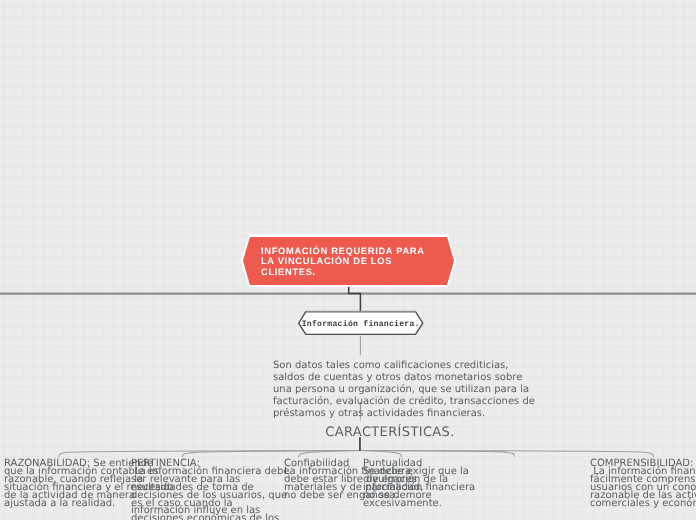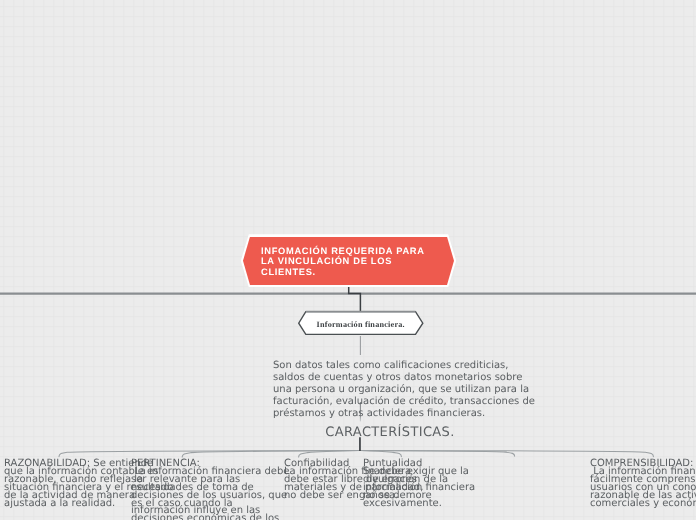--- a/index.html
+++ b/index.html
@@ -27,21 +27,21 @@
             clip-path:polygon(7px 0, 204px 0, 211px 24.1px, 204px 48.2px, 7px 48.2px, 0 24.1px);}
   .main-box > span{position:absolute;left:20.2px;top:11.3px;display:block;
             color:#ffffff;font-family:"Liberation Sans",sans-serif;
             font-weight:bold;font-size:9.3px;line-height:10.7px;
             letter-spacing:0.7px;white-space:pre;}
 
   .hexbox{position:absolute;left:296px;top:309px;width:129px;height:28px;}
   .hexbox svg{position:absolute;left:0;top:0;width:129px;height:28px;}
   .hexbox > span{position:absolute;left:2.7px;top:4.3px;width:124.1px;height:22.8px;
           display:flex;align-items:center;justify-content:center;
-          color:#3d4144;font-family:Liberation Serif, serif;
+          color:#3d4144;font-family:Liberation Mono, monospace;
           font-weight:bold;font-size:8.2px;letter-spacing:0.22px;}
 
   .para{position:absolute;color:#5c6063;font-size:10px;line-height:12px;
         white-space:pre;}
   .sub-label{position:absolute;color:#5c6063;font-size:13px;letter-spacing:0.36px;
         white-space:pre;}
   .topic{position:absolute;color:#5c6063;font-size:10px;line-height:7.85px;
          white-space:pre;}
 </style>
 </head>

